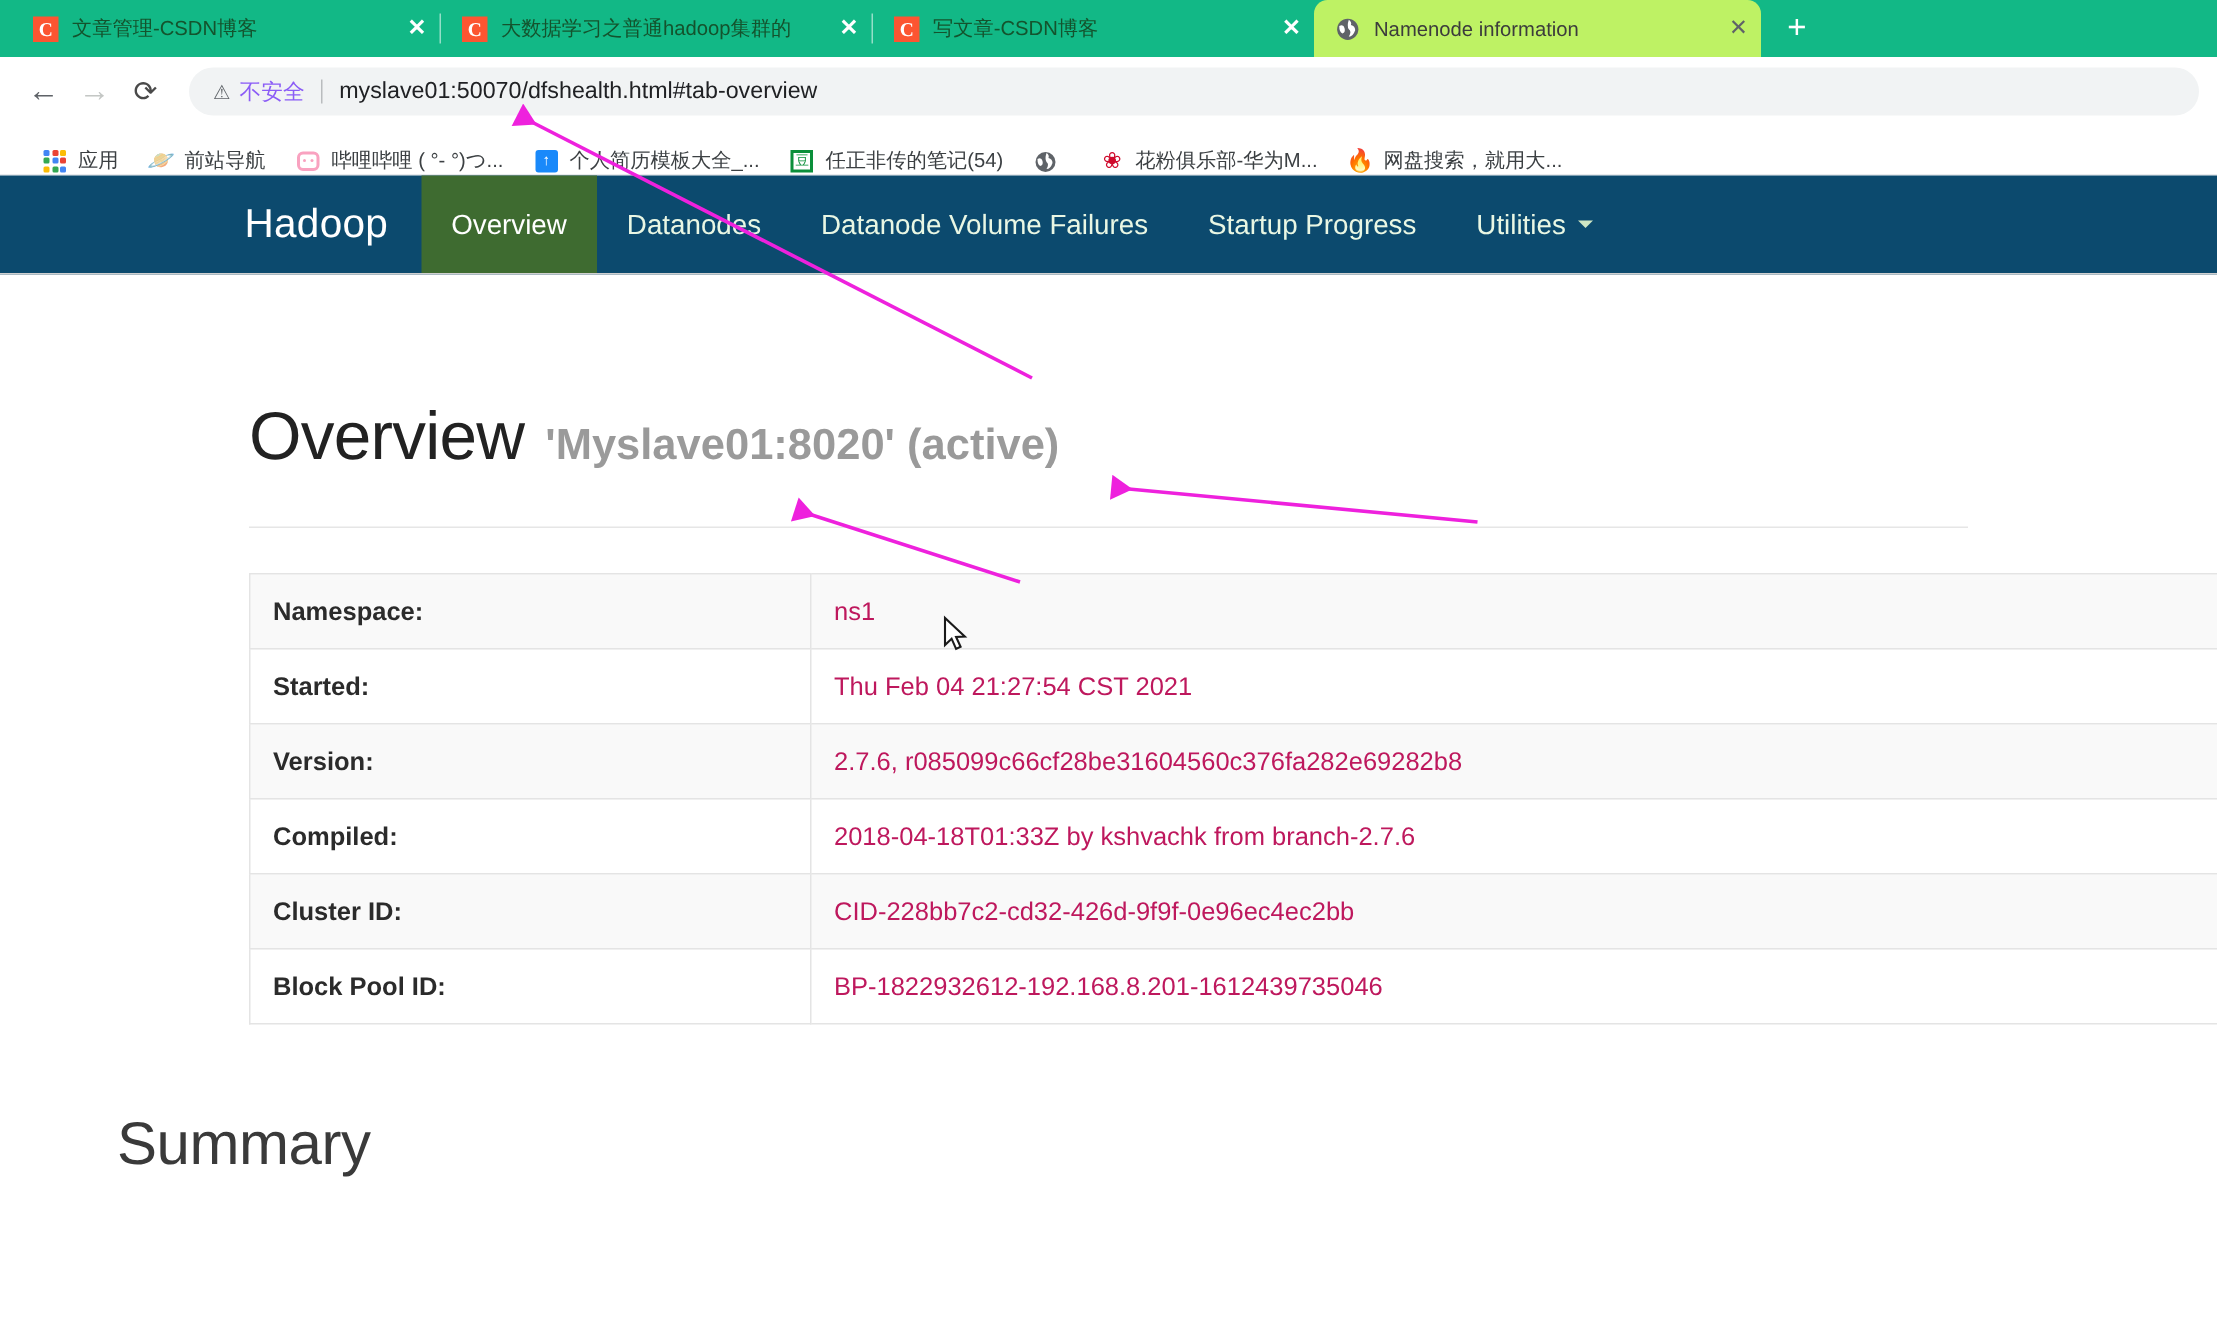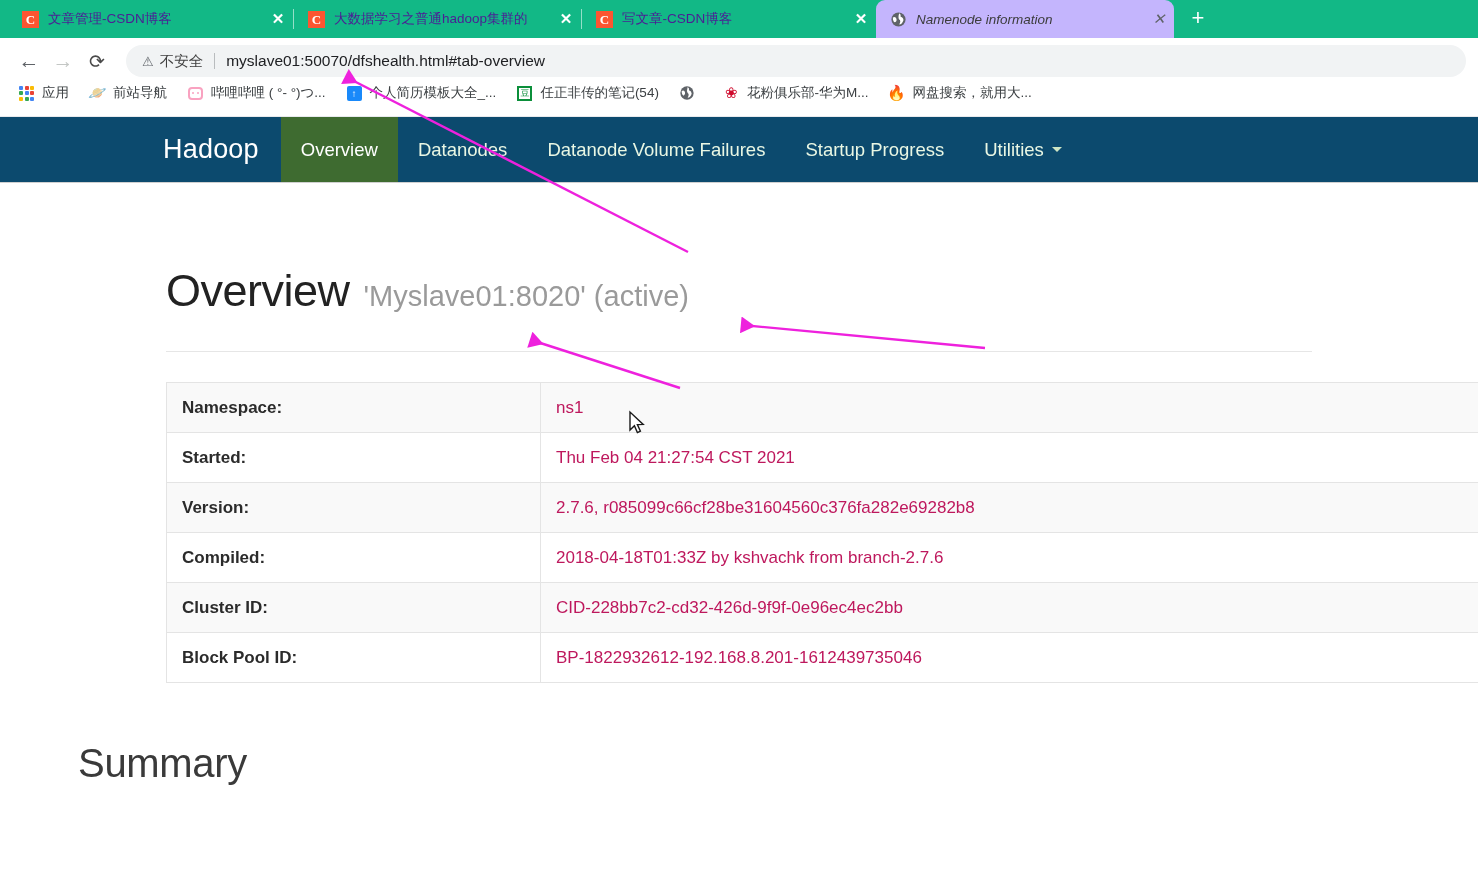--- a/index.html
+++ b/index.html
@@ -30,26 +30,25 @@
     height: 38px;
     display: flex;
     align-items: center;
     padding: 0 6px 0 14px;
     color: #2b2b2b;
     font-size: 13.5px;
     white-space: nowrap;
     overflow: hidden;
   }
   .tab.inactive { background: transparent; color: #f4fffb; }
-  .tab.inactive .tab-title { color: #4c1d95; }
+  .tab.inactive .tab-title { color: #14532d; }
   .tab.active {
-    background: #c4b5fd;
+    background: #bef264;
     border-top-left-radius: 9px;
     border-top-right-radius: 9px;
-    font-style: italic;
   }
   .tab.active .tab-title { color: #3c3c3c; }
   .tab-fav {
     width: 17px; height: 17px;
     margin-right: 9px;
     flex: 0 0 auto;
     display: flex; align-items: center; justify-content: center;
   }
   .fav-csdn {
     width: 17px; height: 17px;
@@ -120,38 +119,38 @@
     align-items: center;
     padding: 0 16px;
     margin-left: 8px;
     min-width: 0;
   }
   .warn-ico {
     font-size: 13px; color: #5f6368; margin-right: 6px;
     flex: 0 0 auto;
   }
   .warn-text {
-    font-size: 14.5px; color: #404040; flex: 0 0 auto;
+    font-size: 14.5px; color: #8b5cf6; flex: 0 0 auto;
   }
   .omni-div {
     width: 1px; height: 16px; background: #b9bcbe;
     margin: 0 11px; flex: 0 0 auto;
   }
   .omni-url {
     font-size: 15.5px; color: #202124;
     white-space: nowrap; overflow: hidden;
   }
 
   
   .bookmarks {
     height: 33px;
     background: #ffffff;
     display: flex;
-    align-items: flex-start;
-    padding-left: 18px;
+    align-items: flex-end;
+    padding-left: 28px;
     border-bottom: 1px solid #e8eaed;
   }
   .bm {
     display: flex; align-items: center;
     margin-right: 20px;
     font-size: 13.5px;
     color: #3c4043;
     white-space: nowrap;
     flex: 0 0 auto;
   }
@@ -243,21 +242,21 @@
     margin: 0;
     font-size: 45px;
     font-weight: 400;
     color: #222222;
     letter-spacing: -0.5px;
   }
   .page-head .subtitle {
     margin-left: 14px;
     font-size: 29px;
     color: #9a9a9a;
-    font-weight: 400;
+    font-weight: 700;
   }
   .hr {
     margin: 34px 166px 0 166px;
     border-top: 1px solid #e6e6e6;
   }
   table.info {
     margin: 30px 0 0 166px;
     width: 1317px;
     border-collapse: collapse;
     font-size: 17px;

